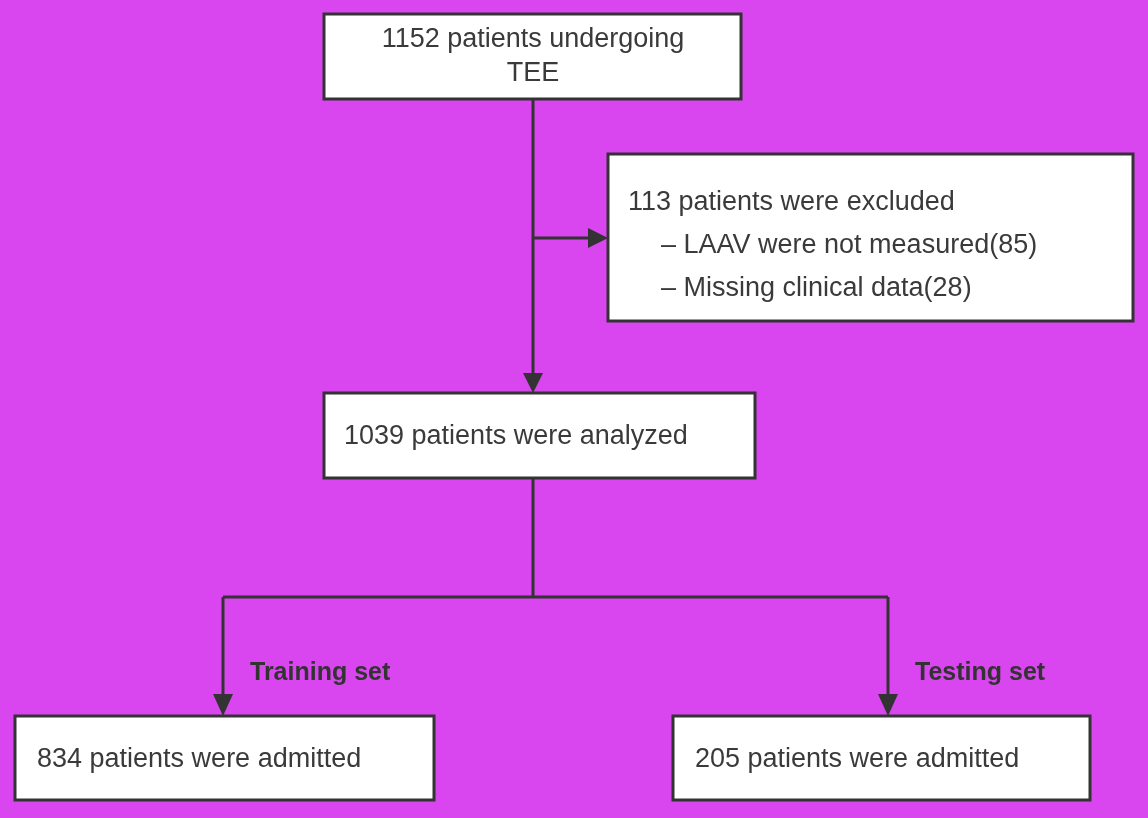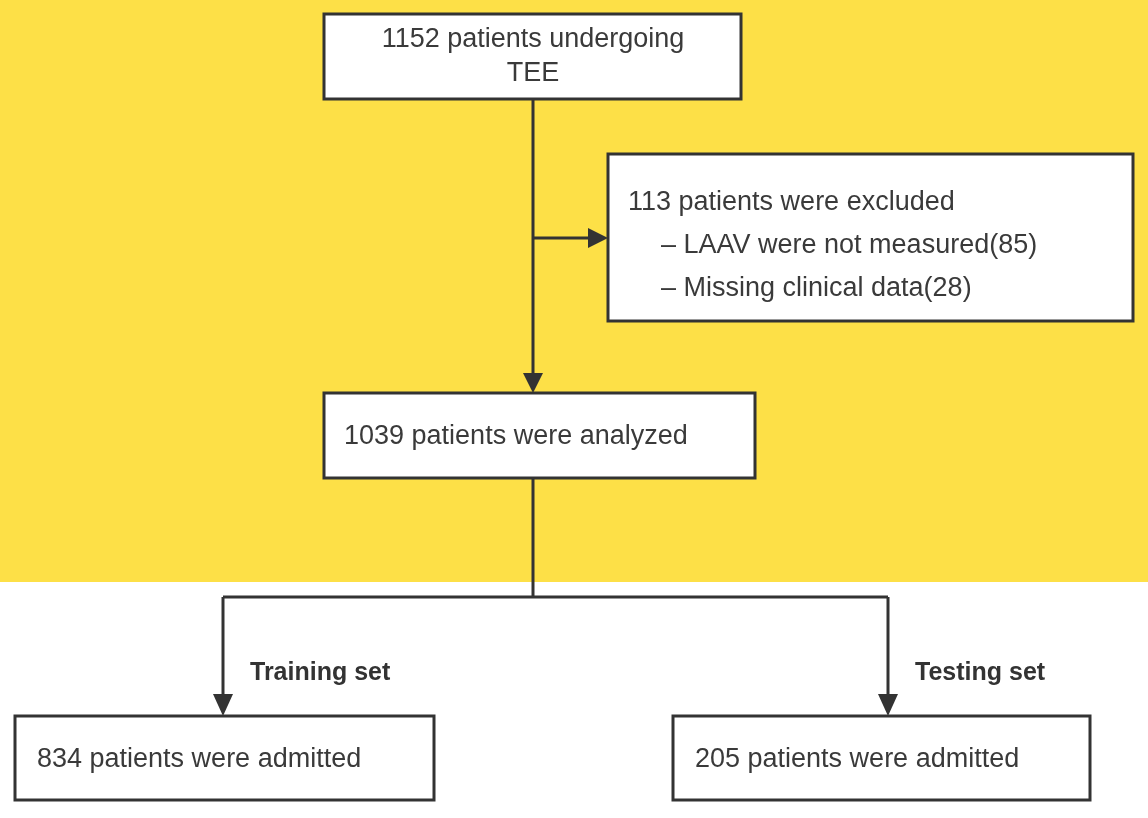--- a/index.html
+++ b/index.html
@@ -10,22 +10,22 @@
   }
   body {
     width: 1148px;
     height: 818px;
     font-family: "Liberation Sans", sans-serif;
     overflow: hidden;
   }
   #flowchart-root {
     position: relative;
     width: 1148px;
-    height: 582px;
-    background: #fde047;
+    height: 818px;
+    background: #d946ef;
   }
   svg.flow-canvas {
     display: block;
     width: 1148px;
     height: 818px;
   }
   .box-rect {
     fill: #ffffff;
     stroke: #333333;
     stroke-width: 3;

